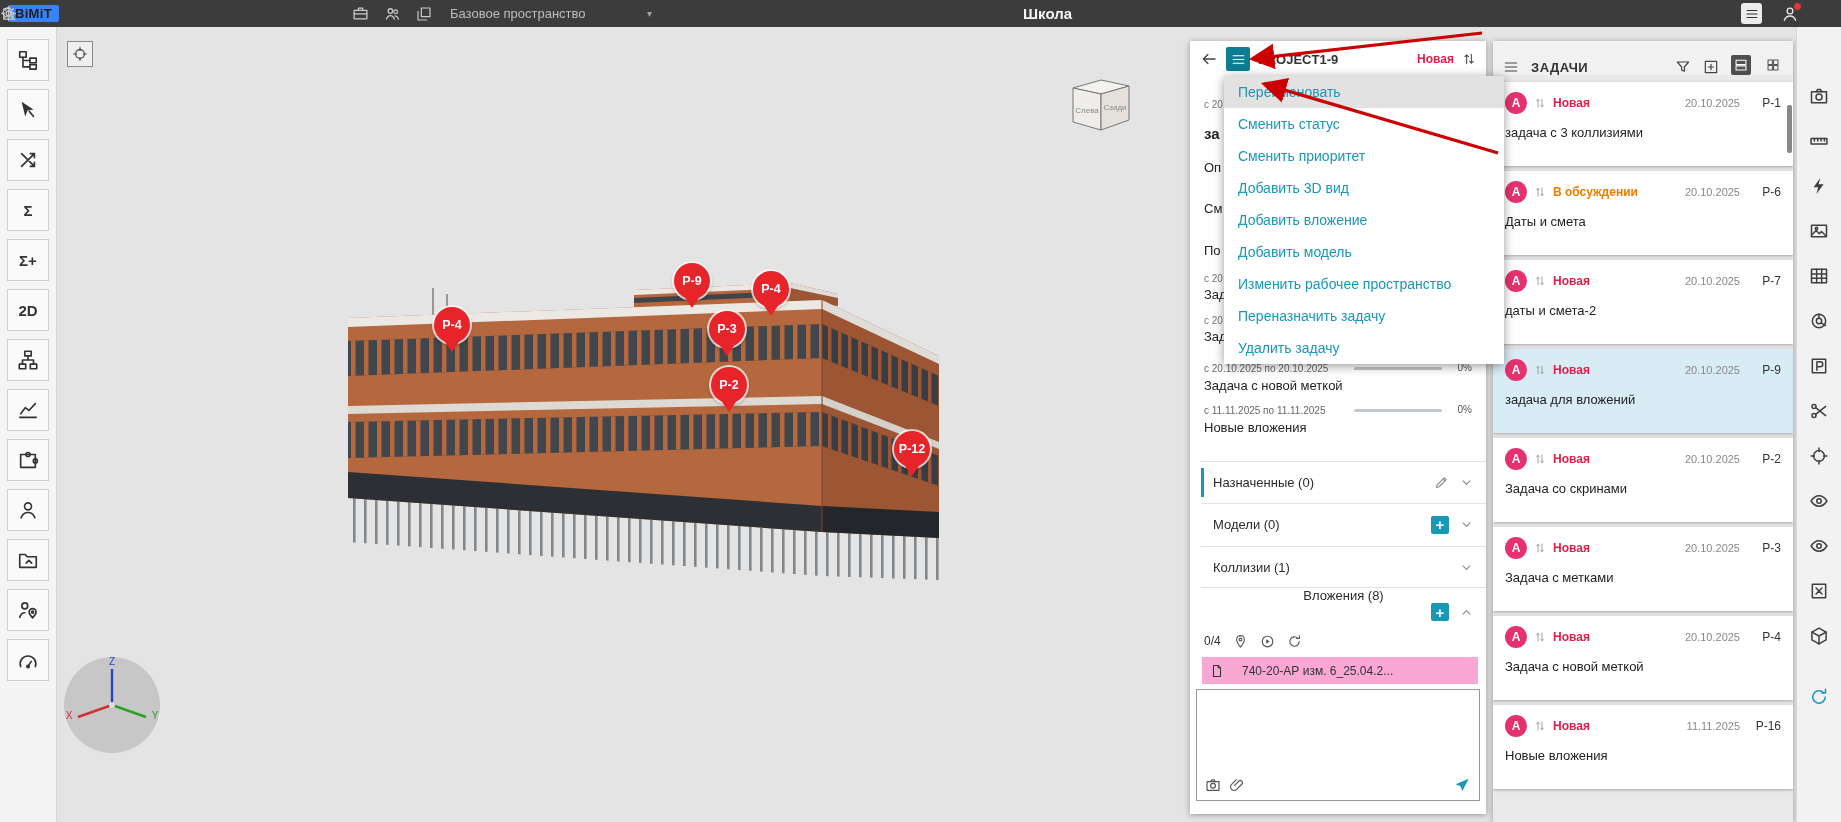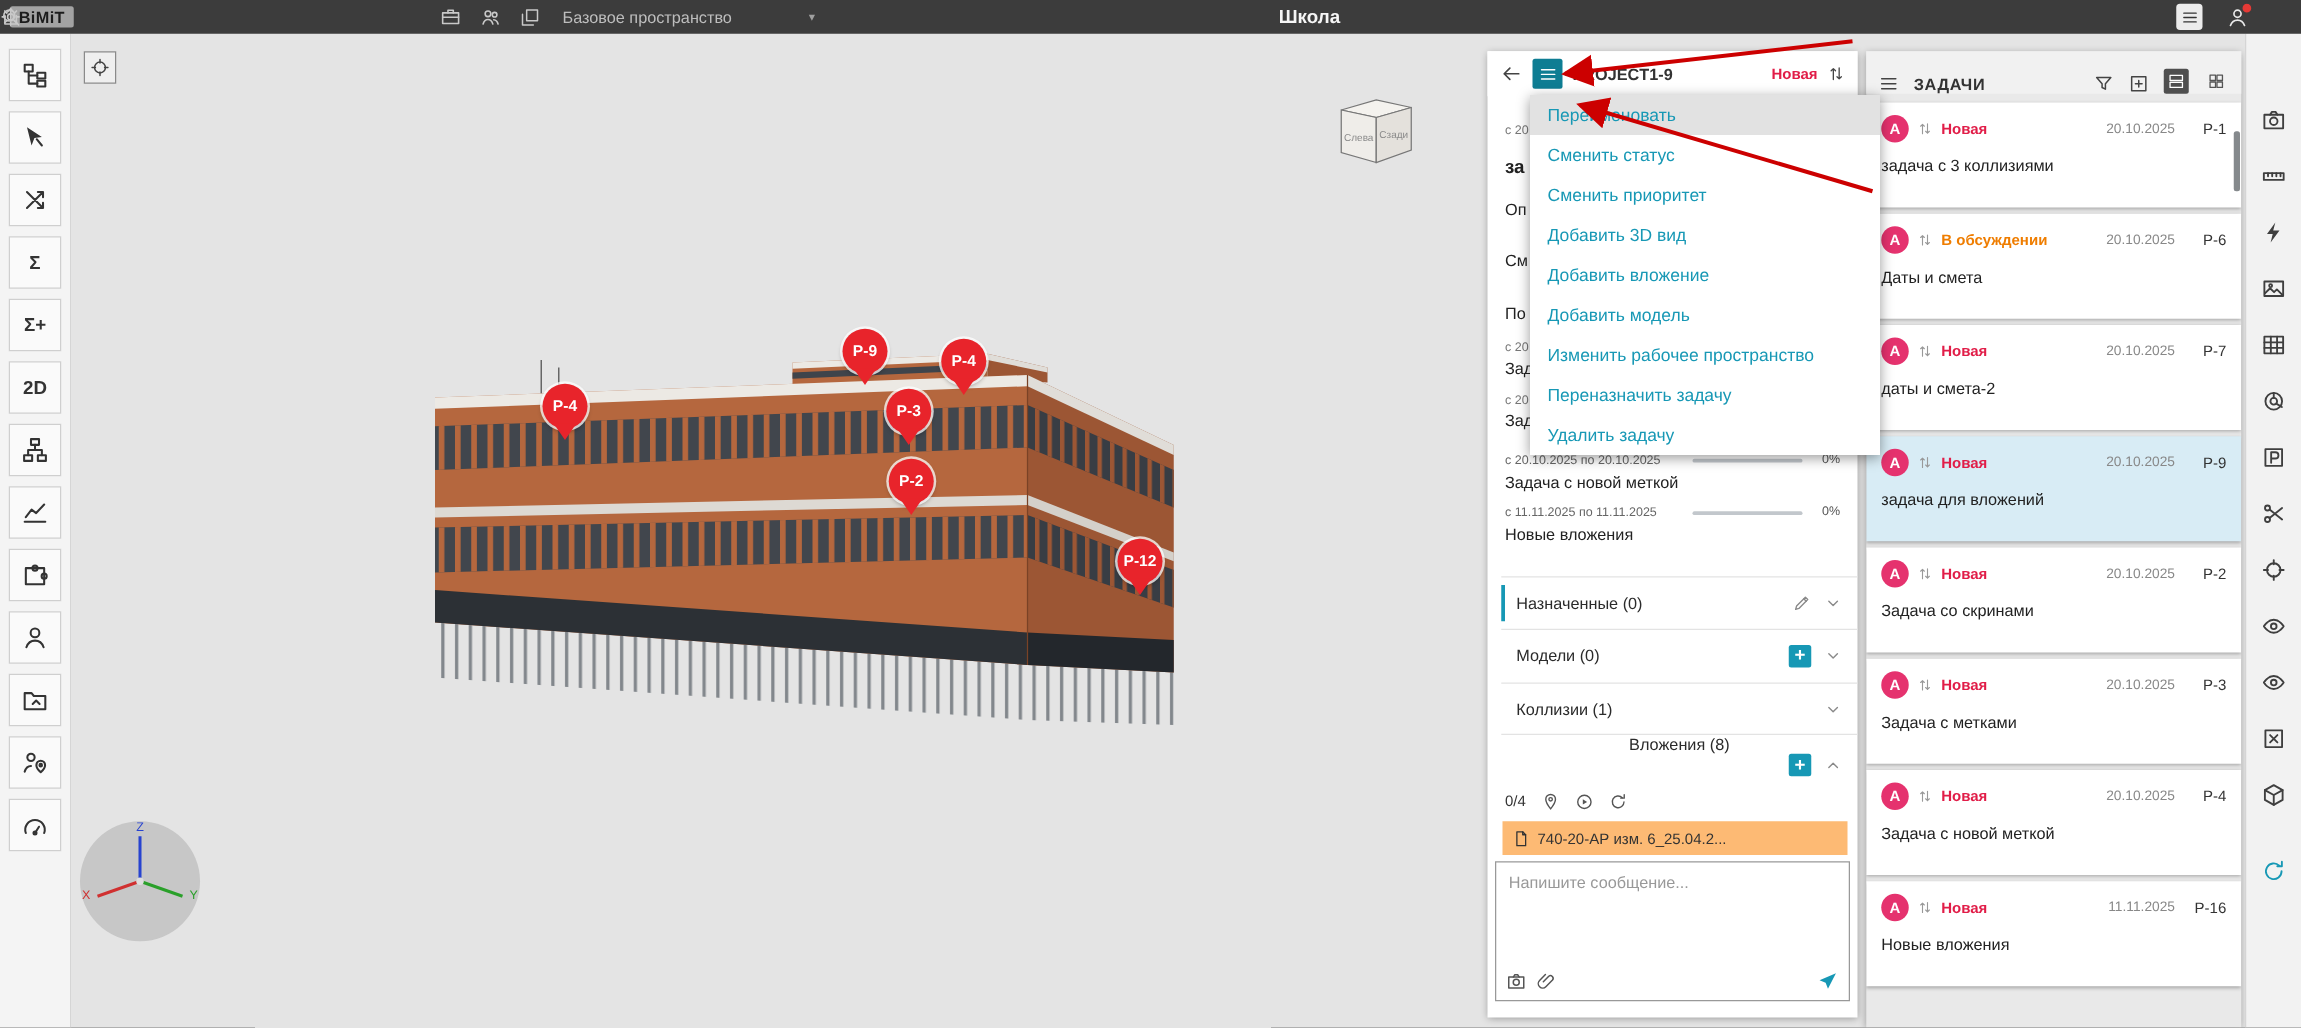--- a/index.html
+++ b/index.html
@@ -3,21 +3,21 @@
 <meta charset="utf-8">
 <style>
   html,body{margin:0;padding:0;background:#888;}
   #root{position:relative;width:1841px;height:822px;background:#e4e4e4;overflow:hidden;
         font-family:"Liberation Sans",sans-serif;-webkit-font-smoothing:antialiased;}
   .ic{display:inline-flex;align-items:center;justify-content:center;line-height:0;}
   .txt-ic{font-weight:bold;font-size:14px;}
 
   
   .topbar{position:absolute;top:0;left:0;right:0;height:27px;background:#3c3c3c;z-index:30;color:#ddd;display:flex;align-items:center;}
-  .logo{background:#a3a3a3;color:#1c1c1c;font-weight:bold;font-size:13px;padding:1px 7px;margin-left:8px;border-radius:2px;letter-spacing:.3px;}
+  .logo{background:#3b82f6;color:#1c1c1c;font-weight:bold;font-size:13px;padding:1px 7px;margin-left:8px;border-radius:2px;letter-spacing:.3px;}
   .tb-tools{position:absolute;left:352px;top:0;height:27px;display:flex;align-items:center;gap:15px;color:#c9c9c9;}
   .tb-ws{position:absolute;left:450px;top:0;height:27px;width:202px;display:flex;align-items:center;justify-content:space-between;color:#bdbdbd;font-size:13px;cursor:pointer;}
   .caret{font-size:10px;color:#9f9f9f;}
   .tb-school{position:absolute;left:1023px;top:0;height:27px;display:flex;align-items:center;color:#f5f5f5;font-size:15px;font-weight:600;text-align:right;}
   .tb-ic{position:absolute;top:0;height:27px;display:flex;align-items:center;color:#c9c9c9;cursor:pointer;}
   .apps-btn{position:absolute;left:1741px;top:3px;width:21px;height:21px;background:#ececec;border-radius:3px;display:flex;align-items:center;justify-content:center;color:#333;cursor:pointer;}
   .tb-avatar{position:absolute;left:1778px;top:2px;width:23px;height:23px;display:flex;align-items:center;justify-content:center;color:#e8e8e8;cursor:pointer;}
   .tb-avatar .dot{position:absolute;right:-1px;top:0;width:7px;height:7px;border-radius:50%;background:#e53935;border:1px solid #3c3c3c;}
 
   
@@ -64,21 +64,21 @@
   .spct{position:absolute;right:4px;top:-1px;font-size:10px;color:#555;}
   .stitle{font-size:13px;color:#222;margin-top:4px;}
   .secrow{position:absolute;left:11px;right:0;height:42px;border-top:1px solid #e3e3e3;display:flex;align-items:center;padding:0 12px;box-sizing:border-box;cursor:pointer;}
   .accentbar{position:absolute;left:0;top:6px;bottom:6px;width:3px;background:var(--accent);}
   .seclabel{font-size:13px;color:#2b2b2b;}
   .secicons{margin-left:auto;display:flex;align-items:center;gap:10px;color:#8a8a8a;}
   .plusbtn{width:18px;height:18px;background:var(--accent);color:#fff;display:flex;align-items:center;justify-content:center;font-size:15px;font-weight:bold;border-radius:2px;cursor:pointer;}
   .secic{display:inline-flex;cursor:pointer;}
   .attach-bar{position:absolute;left:14px;right:10px;top:588px;height:24px;display:flex;align-items:center;gap:12px;color:#555;}
   .acount{font-size:12px;color:#333;}
-  .filechip{position:absolute;left:12px;right:8px;top:616px;height:27px;background:#fdba74;display:flex;align-items:center;gap:6px;
+  .filechip{position:absolute;left:12px;right:8px;top:616px;height:27px;background:#f9a8d4;display:flex;align-items:center;gap:18px;
        padding:0 8px;font-size:12px;color:#333;box-sizing:border-box;cursor:pointer;}
   .fname{overflow:hidden;text-overflow:ellipsis;white-space:nowrap;}
   .composer{position:absolute;left:6px;right:6px;top:648px;height:112px;border:1px solid #999;background:#fff;box-sizing:border-box;cursor:text;}
   .composer .ph{padding:8px 10px;font-size:13px;color:#999;}
   .cbar{position:absolute;left:8px;right:8px;bottom:6px;display:flex;align-items:center;gap:8px;color:#555;}
   .cbar .send{margin-left:auto;color:var(--accent);}
 
   
   .cmenu{position:absolute;left:1224px;top:76px;width:280px;background:#fff;z-index:12;box-shadow:0 2px 10px rgba(0,0,0,.4);}
   .cmenu-item{height:32px;line-height:32px;padding:0 14px;font-size:14px;color:var(--accent);cursor:pointer;white-space:nowrap;}
@@ -489,21 +489,20 @@
       <div class="filechip">
         <i class="ic">
             <svg viewBox="0 0 24 24" width="14" height="14" fill="none" stroke="currentColor" stroke-width="1.8" stroke-linecap="round" stroke-linejoin="round">
               <path d="M6 2.5h8l4 4v15H6z"></path>
               <path d="M14 2.5v4h4"></path>
             </svg>
           </i>
         <span class="fname">740-20-АР изм. 6_25.04.2...</span>
       </div>
       <div class="composer">
-        <div class="ph">Напишите сообщение...</div>
         <div class="cbar">
           <i class="ic">
               <svg viewBox="0 0 24 24" width="16" height="16" fill="none" stroke="currentColor" stroke-width="1.8" stroke-linecap="round" stroke-linejoin="round">
                 <rect x="3" y="7" width="18" height="13"></rect>
                 <circle cx="12" cy="13.2" r="3.6"></circle>
                 <path d="M8.5 7l1.8-2.8h3.4L15.5 7"></path>
               </svg>
             </i>
           <i class="ic">
               <svg viewBox="0 0 24 24" width="16" height="16" fill="none" stroke="currentColor" stroke-width="1.8" stroke-linecap="round" stroke-linejoin="round">

